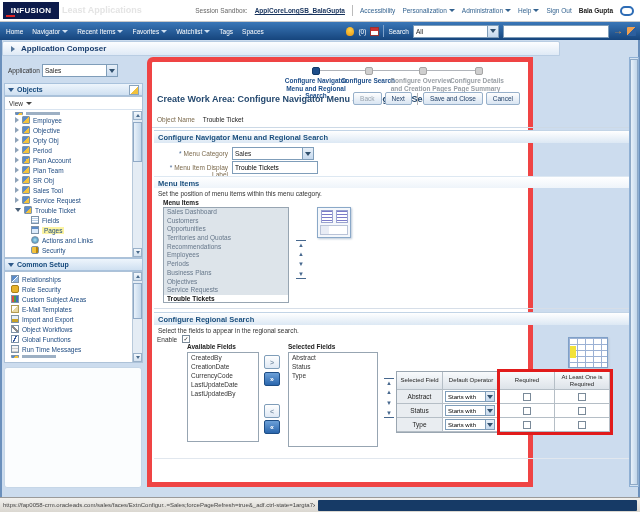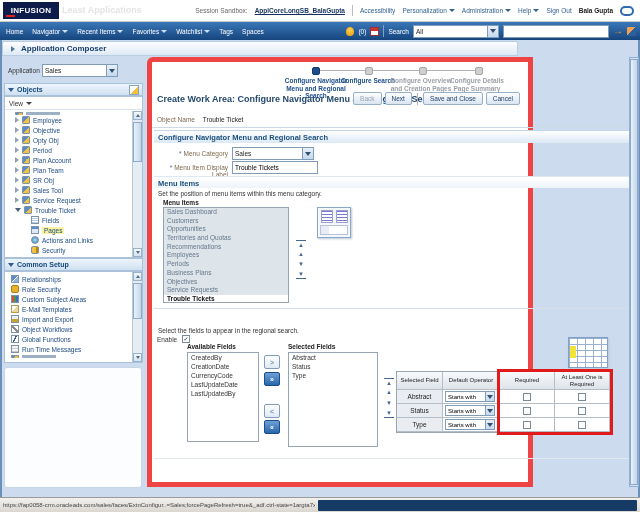--- a/index.html
+++ b/index.html
@@ -34,21 +34,21 @@
   .sel-text { flex:1; padding:0 2px; font-size:6.5px; white-space:nowrap; overflow:hidden; }
   .sel-btn { width:11px; height:100%; background:linear-gradient(#e8f0f8,#c6d9ee); border-left:1px solid #7f9db9; display:flex; align-items:center; justify-content:center; }
   .sel-btn i { width:0; height:0; border-left:3px solid transparent; border-right:3px solid transparent; border-top:4px solid #30506e; }
   .nav-input { width:106px; height:13px; border:1px solid #7f9db9; background:#fff; font-size:6.5px; padding:0 2px; }
   .go-arrow { color:#f09a3e; font-size:10px; font-weight:bold; line-height:10px; }
   .adv-icon { width:9px; height:9px; background:linear-gradient(135deg,#f0a050 45%,#2c5f9e 45%); border-radius:1px; }
 
   
   #page { position:absolute; left:0; top:40px; width:640px; height:457px; background:#ccdcee; }
   .winb { position:absolute; top:0; width:2px; height:457px; background:#6b90bc; }
-  #composer-bar { position:absolute; left:2px; top:1px; width:516px; height:15px; background:linear-gradient(#fcfdff,#dfeaf6); border:1px solid #b9cde3; border-radius:2px 2px 0 0; display:flex; align-items:center; }
+  #composer-bar { position:absolute; left:2px; top:1px; width:558px; height:15px; background:linear-gradient(#fcfdff,#dfeaf6); border:1px solid #b9cde3; border-radius:2px 2px 0 0; display:flex; align-items:center; }
   .disc-tri { width:0; height:0; border-top:3px solid transparent; border-bottom:3px solid transparent; border-left:4px solid #56779c; margin:0 6px 0 8px; }
   #composer-title { font-size:8px; font-weight:bold; color:#1a3e6e; }
 
   
   .side-label { position:absolute; font-size:6.5px; color:#333; }
   .paneh { position:absolute; left:4px; width:139px; height:13px; background:linear-gradient(#eef5fc,#cfe0f1); border:1px solid #a9c2dc; display:flex; align-items:center; padding:0 3px; gap:3px; }
   .paneh-caret { width:0; height:0; border-left:3px solid transparent; border-right:3px solid transparent; border-top:4px solid #2f5a8a; }
   .paneh-text { font-size:7px; font-weight:bold; color:#15497c; flex:1; }
   .new-icon { width:10px; height:10px; background:linear-gradient(135deg,#fff 55%,#f2c23e 55%); border:1px solid #8aa4bd; }
   .panel { position:absolute; left:4px; width:139px; background:#fff; border:1px solid #adc2d8; }
@@ -460,20 +460,21 @@
       <span class="ordarrow last" style="left:144px; top:208px;">▼</span>
 
       <div class="preview1">
         <span class="pv-list" style="left:3px;"></span>
         <span class="pv-list" style="left:18px;"></span>
         <span class="pv-split"></span>
       </div>
 
       <div class="divider2"></div>
 
+      <div class="sechdr" style="top:250px;">Configure Regional Search</div>
       <div class="instr" style="left:6px; top:265px;">Select the fields to appear in the regional search.</div>
       <span class="brown instr" style="left:5px; top:274px;">Enable</span>
       <span class="cb" style="position:absolute; left:30px; top:273px;">✓</span>
 
       <div class="boldlab" style="left:35px; top:281px;">Available Fields</div>
       <div class="lbox" style="left:35px; top:290px; width:72px; height:90px;">
         <div class="lrow">CreatedBy</div>
         <div class="lrow">CreationDate</div>
         <div class="lrow">CurrencyCode</div>
         <div class="lrow">LastUpdateDate</div>

